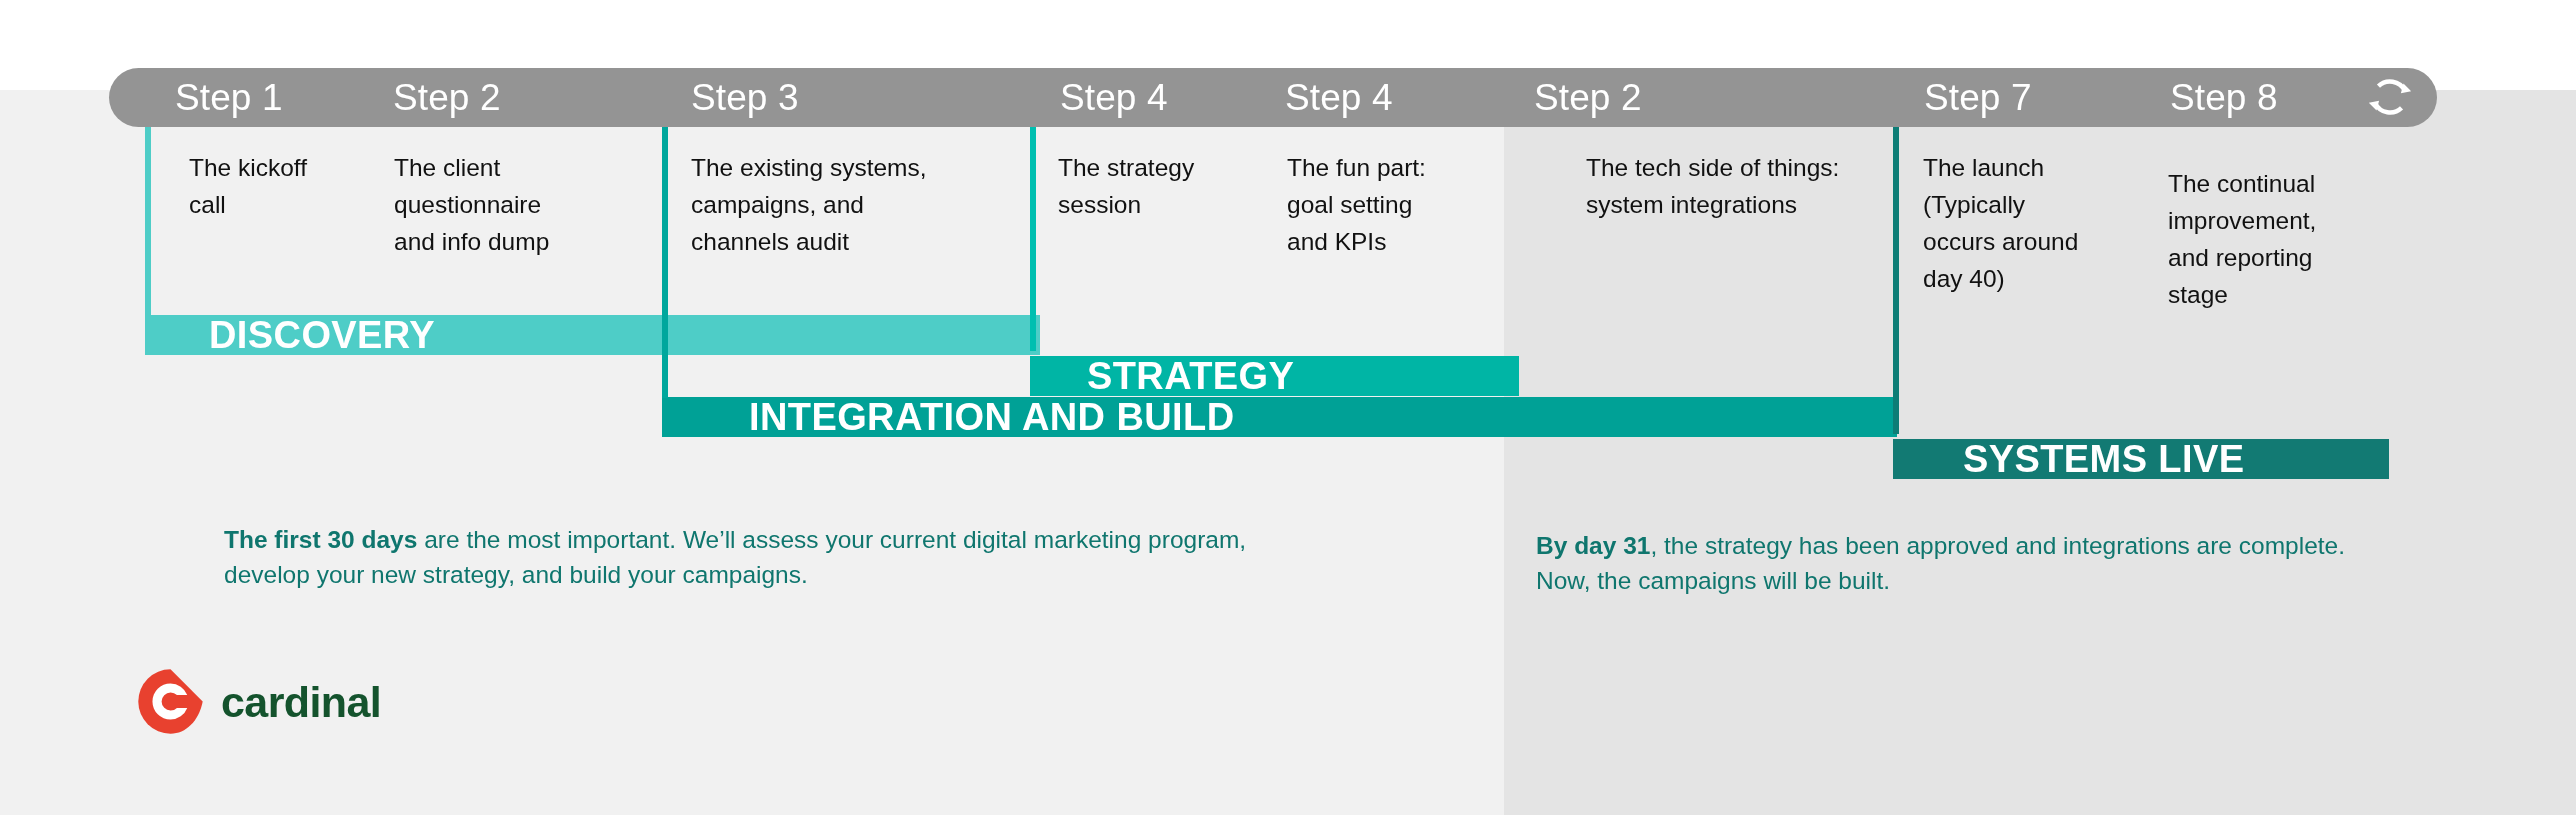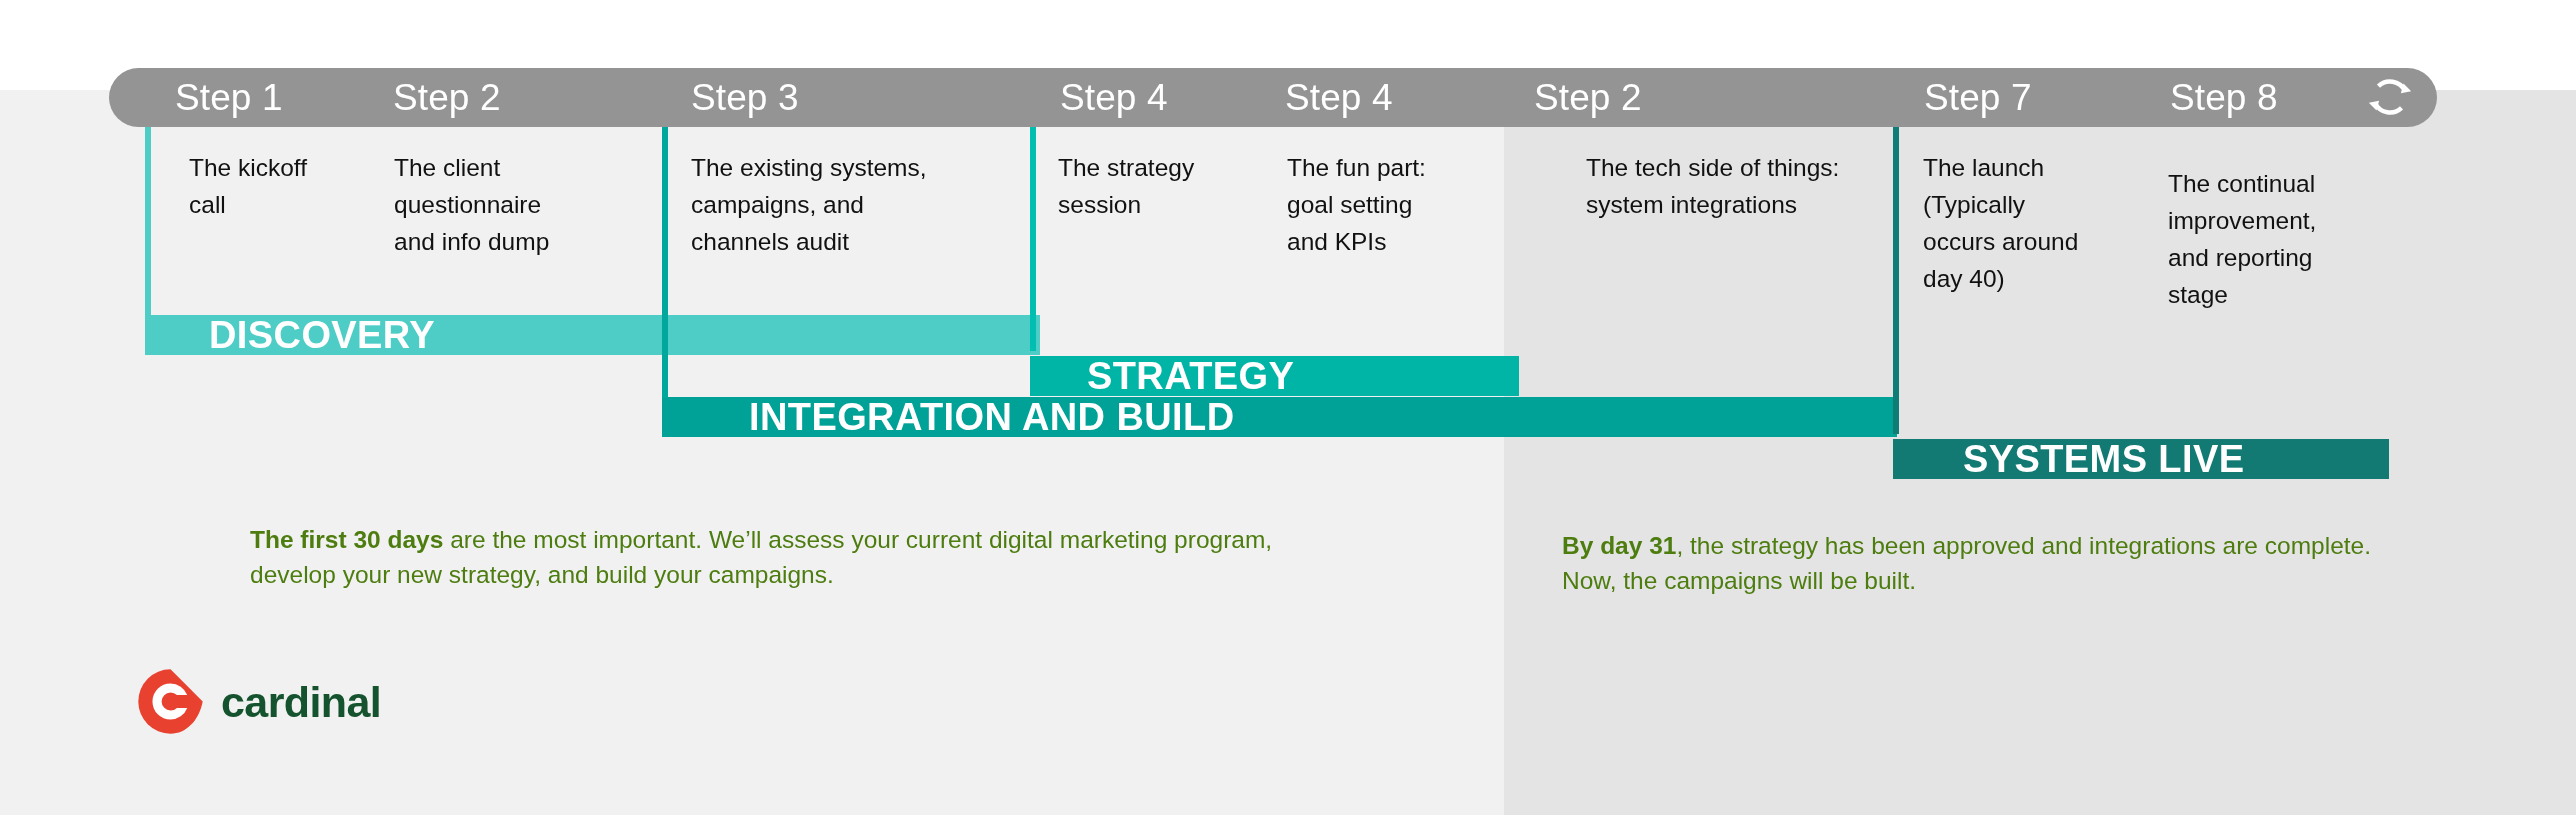--- a/index.html
+++ b/index.html
@@ -52,24 +52,23 @@
   .phase{position:absolute;height:40px;}
   .phase-label{
     position:absolute;top:0;height:40px;line-height:40px;
     color:#ffffff;font-size:38px;font-weight:bold;
     letter-spacing:0.4px;white-space:nowrap;
     font-family:"Liberation Sans", sans-serif;
   }
 
   
   .para{
-    position:absolute;color:#4d7c0f;
+    position:absolute;color:#0f766e;
     font-size:24.5px;line-height:35px;
     font-family:"Liberation Sans", sans-serif;
-    margin-left:26px;
   }
   .para b{font-weight:bold;}
 
   
   .logo{position:absolute;left:137px;top:668px;width:270px;height:71px;}
   .logo-mark{position:absolute;left:0;top:0;width:67px;height:67px;}
   .logo-word{
     position:absolute;left:84px;top:10.3px;
     font-size:43px;line-height:49px;font-weight:bold;
     color:#14532d;letter-spacing:-0.6px;

